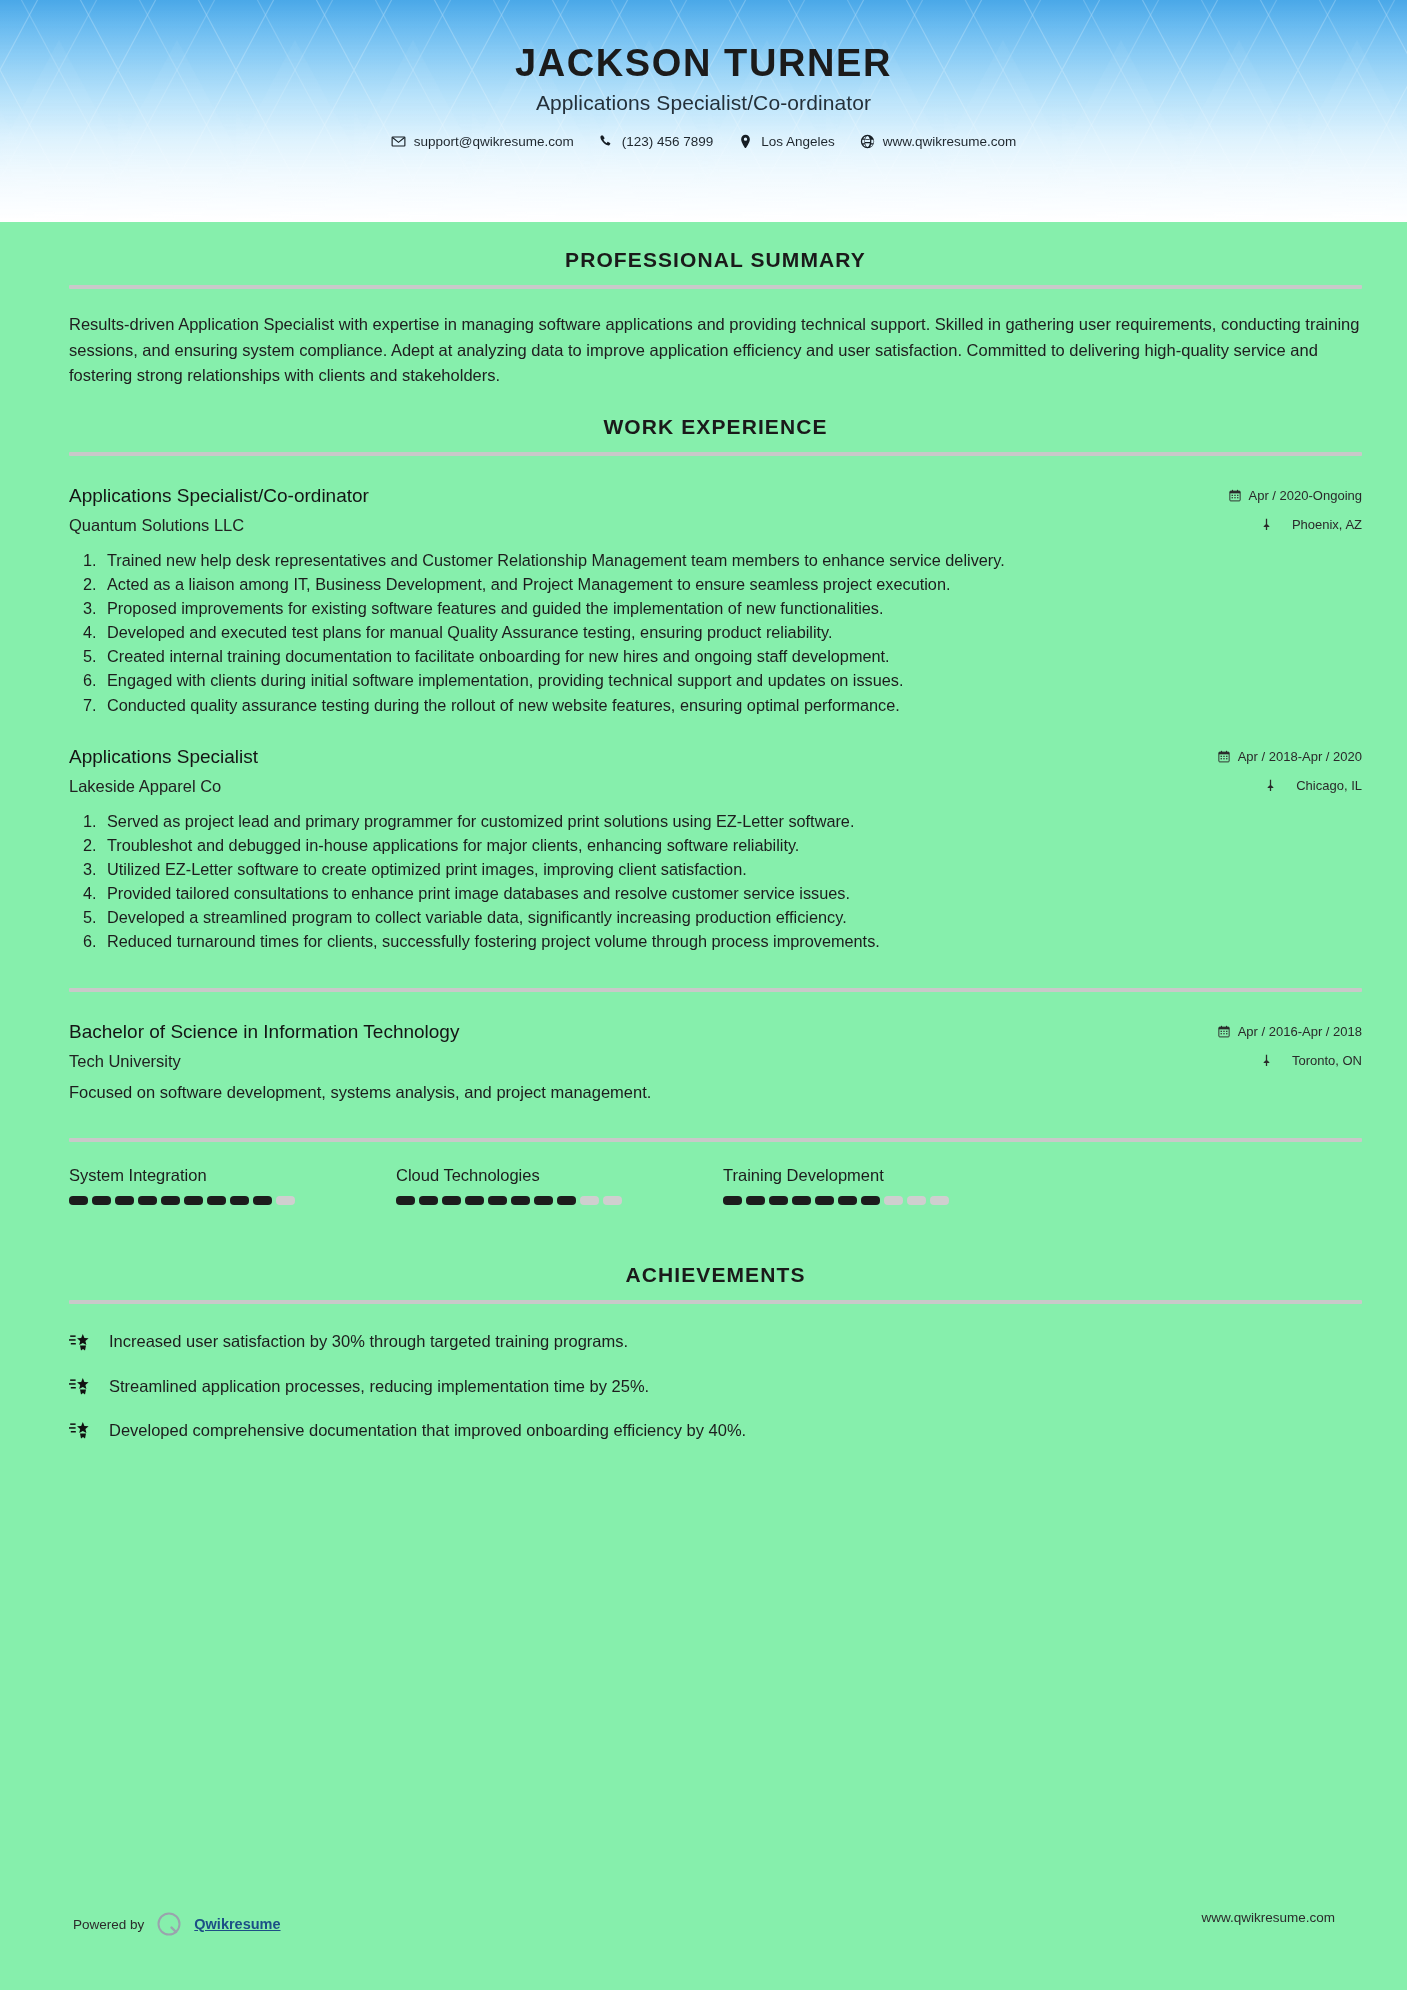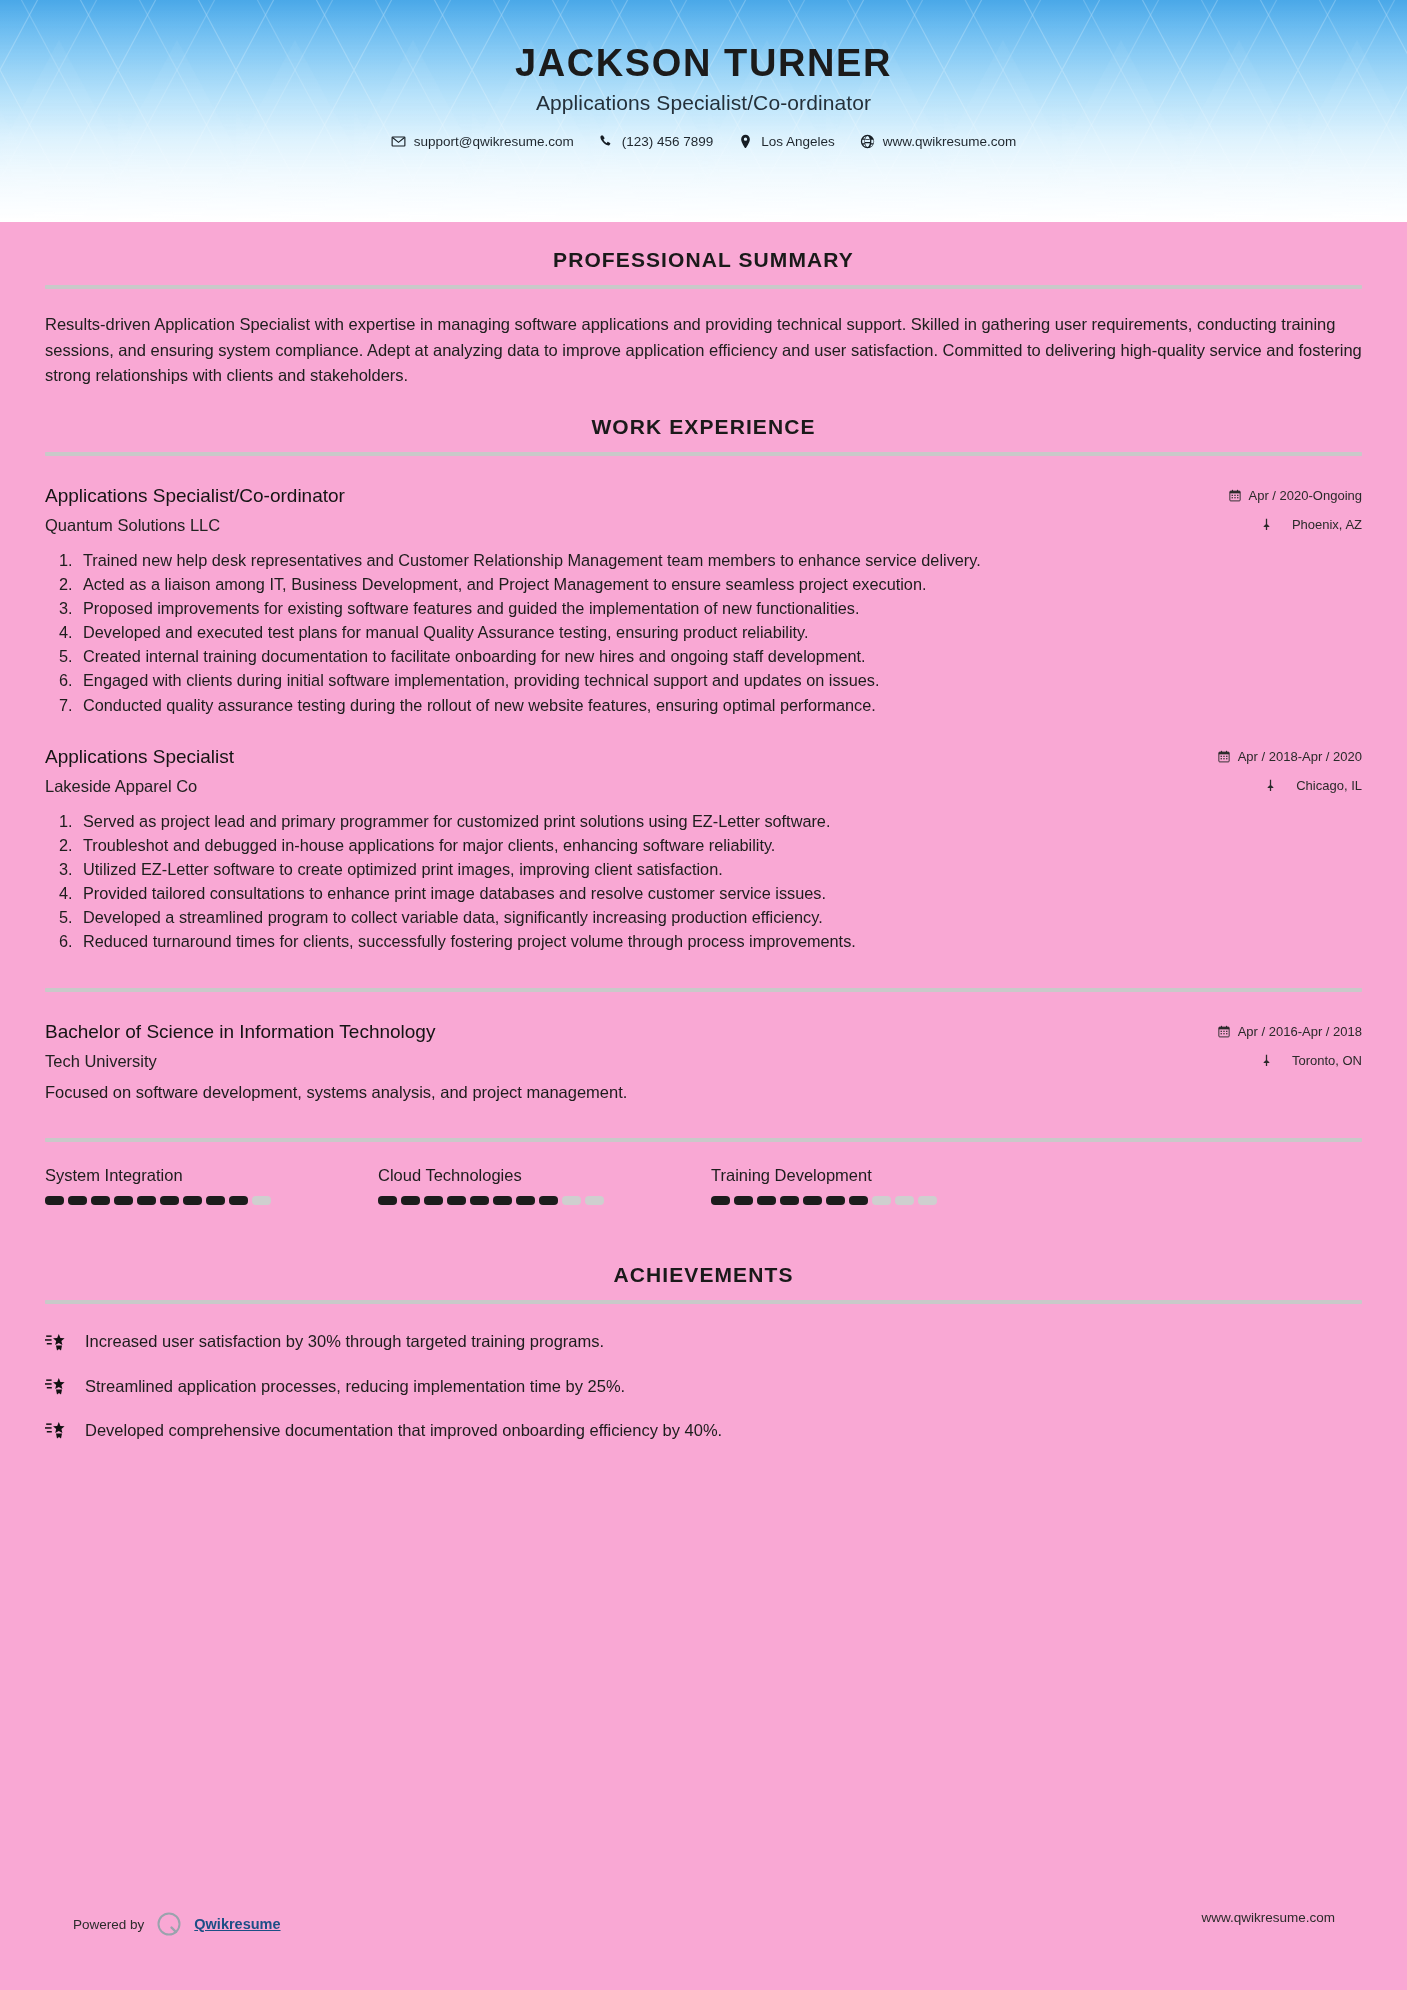--- a/index.html
+++ b/index.html
@@ -5,21 +5,21 @@
   * { box-sizing: border-box; margin: 0; padding: 0; }
   html, body {
     width: 1407px;
     background: #ffffff;
     font-family: "Liberation Sans", sans-serif;
   }
   .page {
     position: relative;
     width: 1407px;
     min-height: 1990px;
-    background: #f9a8d4;
+    background: #86efac;
     overflow: hidden;
   }
 
   
   .header {
     position: relative;
     height: 222px;
     background: linear-gradient(180deg,
         #4aa8e8 0%,
         #62b7ef 10%,
@@ -77,21 +77,21 @@
     align-items: center;
     justify-content: center;
     width: 15px;
     height: 15px;
     color: #161d24;
   }
   .contact-item .ico svg { display: block; }
 
   
   .body-wrap {
-    padding: 0 45px 0 45px;
+    padding: 0 45px 0 69px;
   }
 
   .section { margin-top: 0; }
 
   .section-title {
     text-align: center;
     font-size: 21px;
     font-weight: 700;
     letter-spacing: 1.1px;
     color: #1a1a1a;

